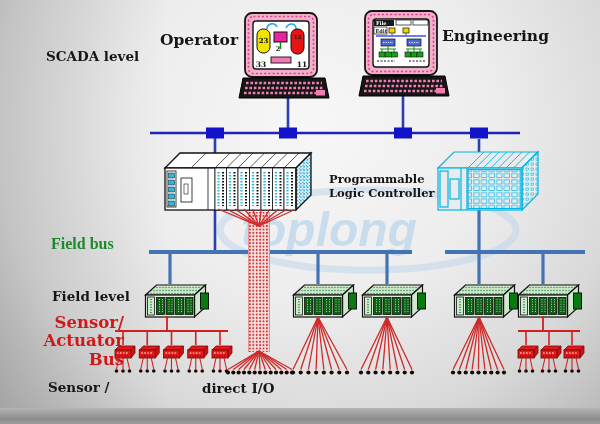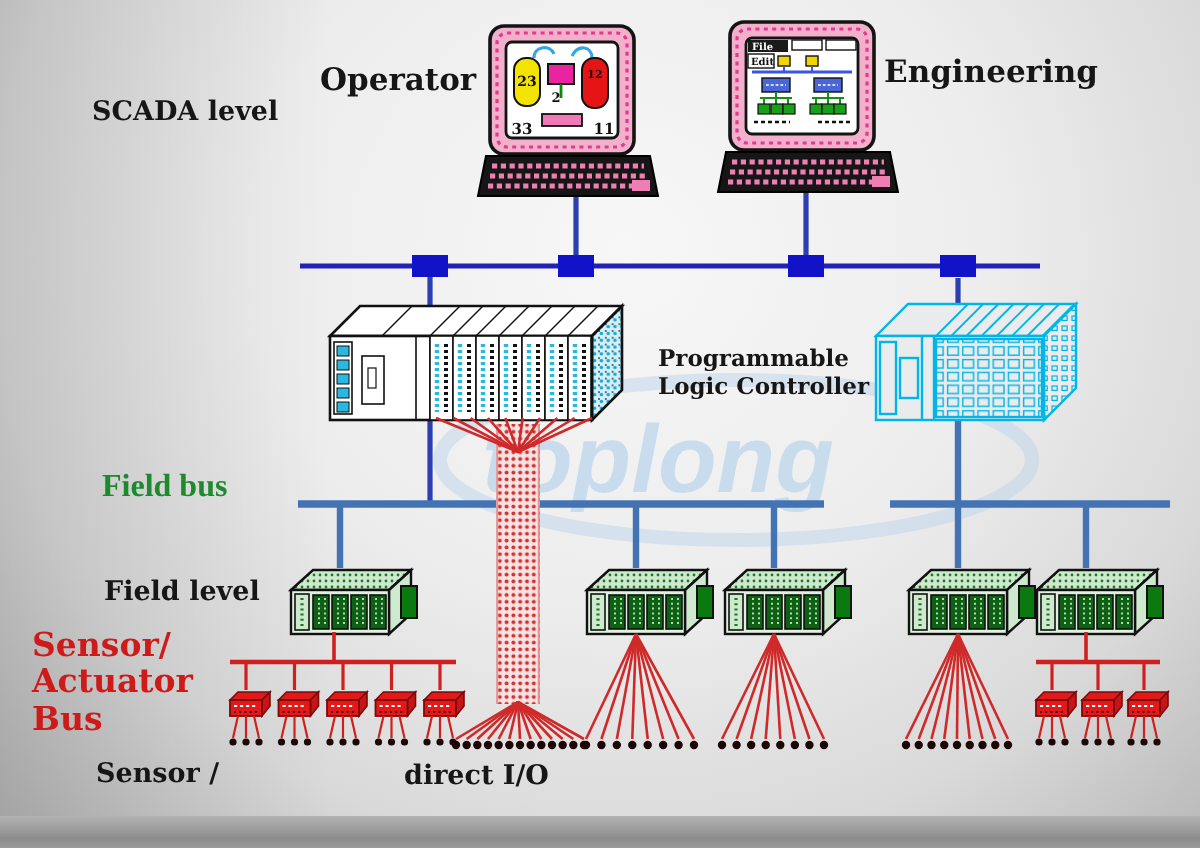--- a/index.html
+++ b/index.html
@@ -14,21 +14,21 @@
     background:linear-gradient(#b3b3b3,#8c8c8c 70%,#9b9b9b);z-index:0;}
   .lbl{position:absolute;font-weight:bold;color:#161616;white-space:pre-line;z-index:3;}
   #lbl-scada{left:46px;top:28px;font-size:13.5px;margin-top:20px;}
   #lbl-operator{left:160px;top:30px;font-size:15.5px;}
   #lbl-engineering{left:442px;top:26px;font-size:15.5px;}
   #lbl-plantbus{left:55px;top:116px;font-size:20px;color:#1717c8;}
   #lbl-plantlevel{left:57px;top:171px;font-size:14.5px;}
   #lbl-plc{left:329px;top:172px;font-size:11.5px;line-height:1.25;}
   #lbl-fieldbus{left:51px;top:235px;font-size:16px;color:#1d8a2c;font-family:Liberation Serif, serif;}
   #lbl-fieldlevel{left:52px;top:288px;font-size:13.5px;text-align:center;}
-  #lbl-sab{left:16px;top:314px;font-size:16.5px;color:#cf1a1a;width:92px;text-align:left;line-height:1.12;}
+  #lbl-sab{left:32px;top:314px;font-size:16.5px;color:#cf1a1a;width:92px;text-align:right;line-height:1.12;}
   #lbl-sensor{left:48px;top:379px;font-size:13.5px;}
   #lbl-directio{left:202px;top:380px;font-size:13.5px;}
   #watermark{position:absolute;left:213px;top:184px;z-index:1;}
   #diagram-svg{position:absolute;left:0;top:0;z-index:2;}
 </style>
 </head>
 <body>
 
 <div id="stage">
   <div id="bottom-band"></div>

